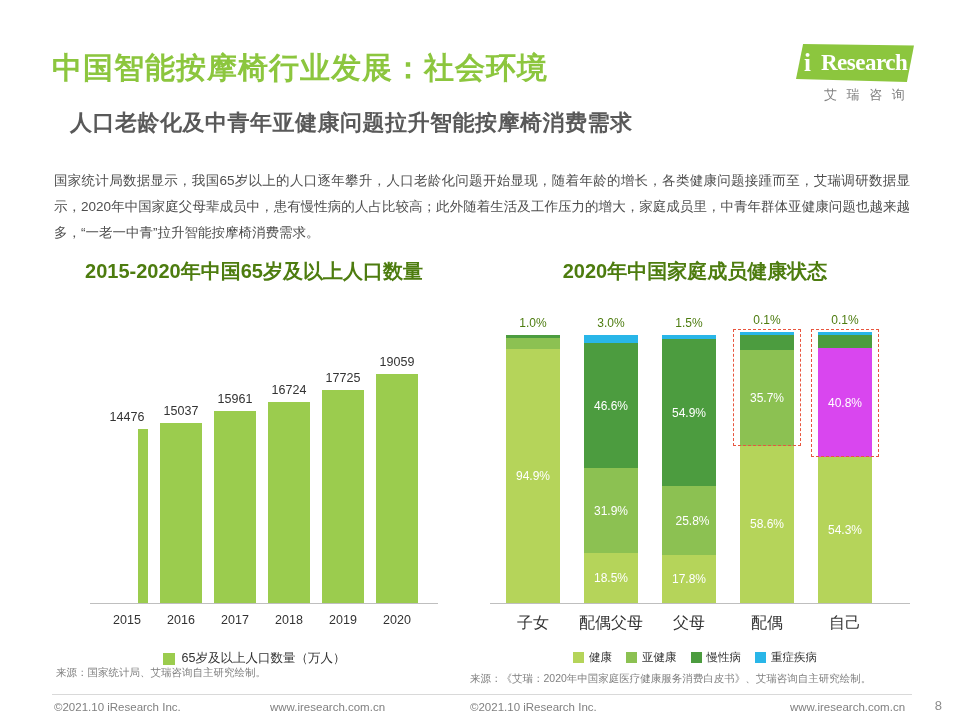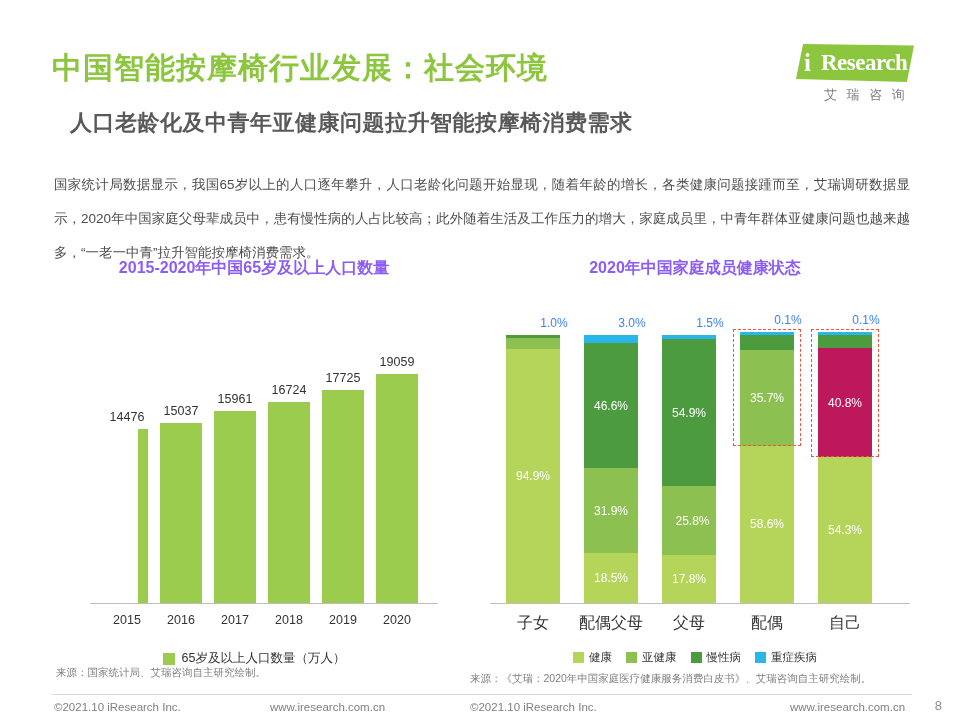--- a/index.html
+++ b/index.html
@@ -53,28 +53,28 @@
     letter-spacing: -0.5px;
   }
   .logo-cn {
     position: absolute; left: 28px; top: 42px;
     font-size: 13px; color: #808080; letter-spacing: 3px;
   }
 
   
   .lede {
     position: absolute; left: 54px; top: 168px; width: 856px;
-    font-size: 13.5px; line-height: 34px; color: #4d4d4d;
+    font-size: 13.5px; line-height: 26px; color: #4d4d4d;
     text-align: justify;
   }
 
   
   .panel { position: absolute; }
   .panel-title {
-    font-size: 16px; font-weight: bold; color: #8b5cf6;
+    font-size: 20px; font-weight: bold; color: #4d7c0f;
     text-align: center; white-space: nowrap;
   }
 
   #panel-left  { left: 54px;  top: 258px; width: 400px; height: 400px; }
   #panel-right { left: 470px; top: 258px; width: 450px; height: 400px; }
 
   
   .bars-l {
     position: absolute; left: 16px; top: 52px;
     width: 368px; height: 330px;
@@ -120,21 +120,21 @@
     position: absolute; bottom: 37px; width: 54px;
   }
   .seg {
     position: relative; width: 100%;
     display: flex; align-items: center; justify-content: center;
     font-size: 12px; color: #ffffff;
   }
   .seg-out-label {
     position: absolute; bottom: 100%; left: 50%;
     transform: translateX(-50%); margin-bottom: 5px;
-    font-size: 12px; color: #3b82f6; white-space: nowrap; margin-left: 21px;
+    font-size: 12px; color: #4d7c0f; white-space: nowrap;
   }
   .stack-cat {
     position: absolute; top: 100%; left: 50%;
     transform: translateX(-50%); margin-top: 10px;
     font-size: 16px; color: #333; white-space: nowrap;
   }
   .highlight-box {
     position: absolute;
     border: 1.4px dashed #e8563f;
     pointer-events: none;
@@ -261,21 +261,21 @@
         <div class="seg" style="height: 15.008px; background: rgb(76, 156, 63);"></div>
         <div class="seg" style="height: 95.676px; background: rgb(140, 193, 82);">35.7%</div>
         <div class="seg" style="height: 157.048px; background: rgb(181, 212, 90);">58.6%</div>
         <div class="stack-cat">配偶</div>
       </div>
       <div class="highlight-box" style="left: 243px; width: 68px; bottom: 194.048px; height: 116.952px;"></div>
       <div class="stack-col" style="left: 328px;">
         <div class="seg-out-label">0.1%</div>
         <div class="seg" style="height: 3px; background: rgb(41, 182, 232);"></div>
         <div class="seg" style="height: 12.864px; background: rgb(76, 156, 63);"></div>
-        <div class="seg" style="height: 109.344px; background: #be185d;">40.8%</div>
+        <div class="seg" style="height: 109.344px; background: #d946ef;">40.8%</div>
         <div class="seg" style="height: 145.524px; background: rgb(181, 212, 90);">54.3%</div>
         <div class="stack-cat">自己</div>
       </div>
       <div class="highlight-box" style="left: 321px; width: 68px; bottom: 182.524px; height: 128.476px;"></div>
     </div>
   <div class="legend-r" id="legend-right">
       <div class="legend-item">
         <span class="lw" style="background: rgb(181, 212, 90);"></span>
         <span>健康</span>
       </div>

